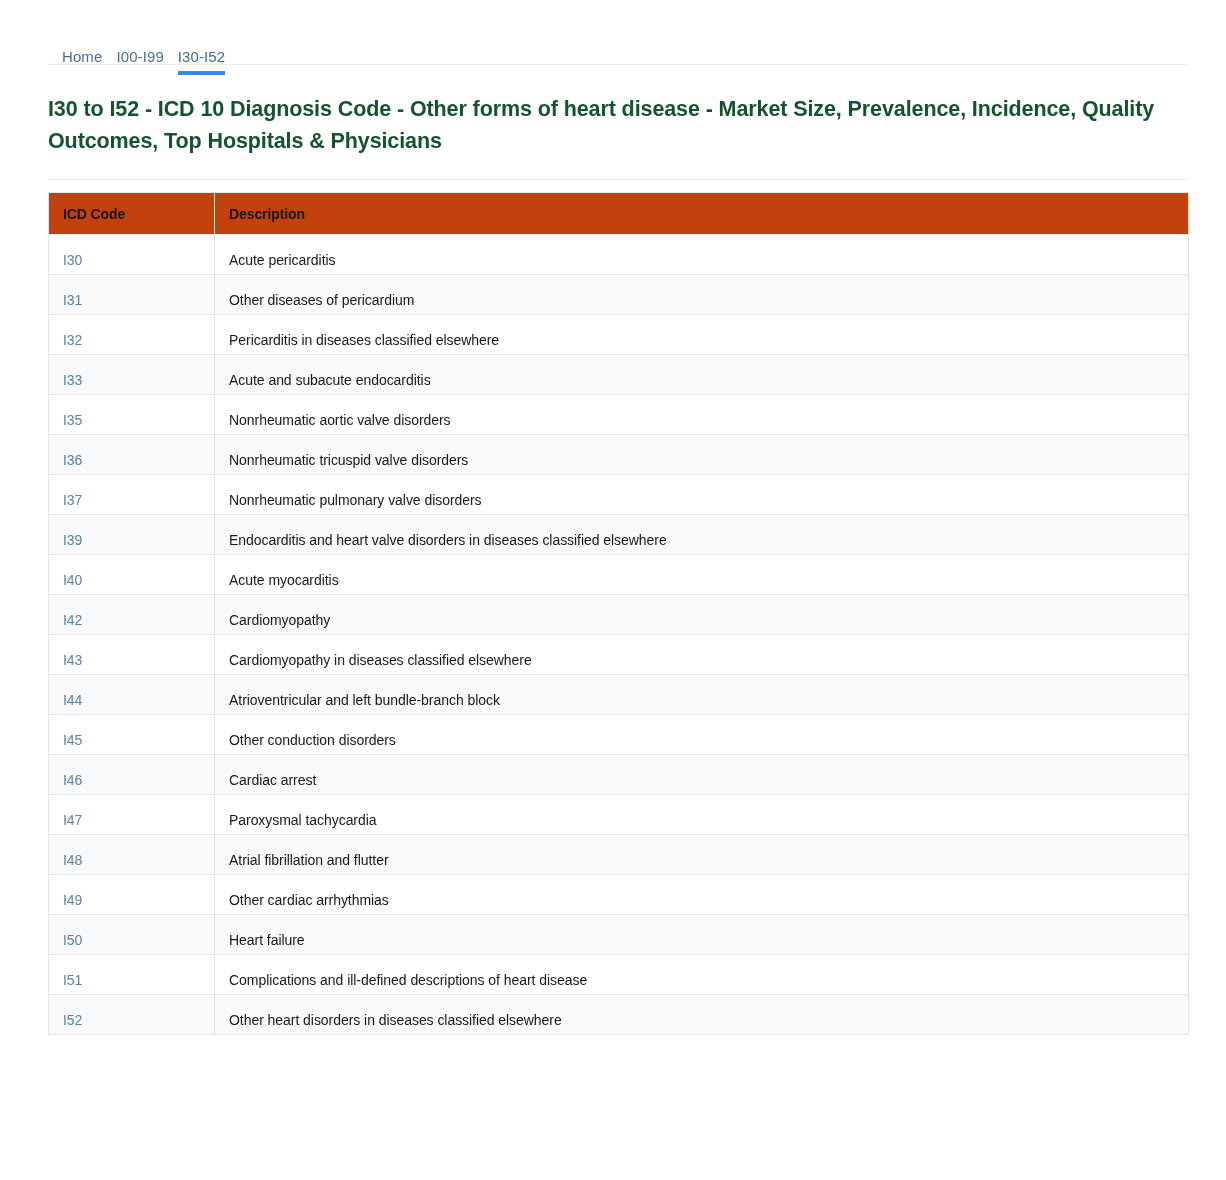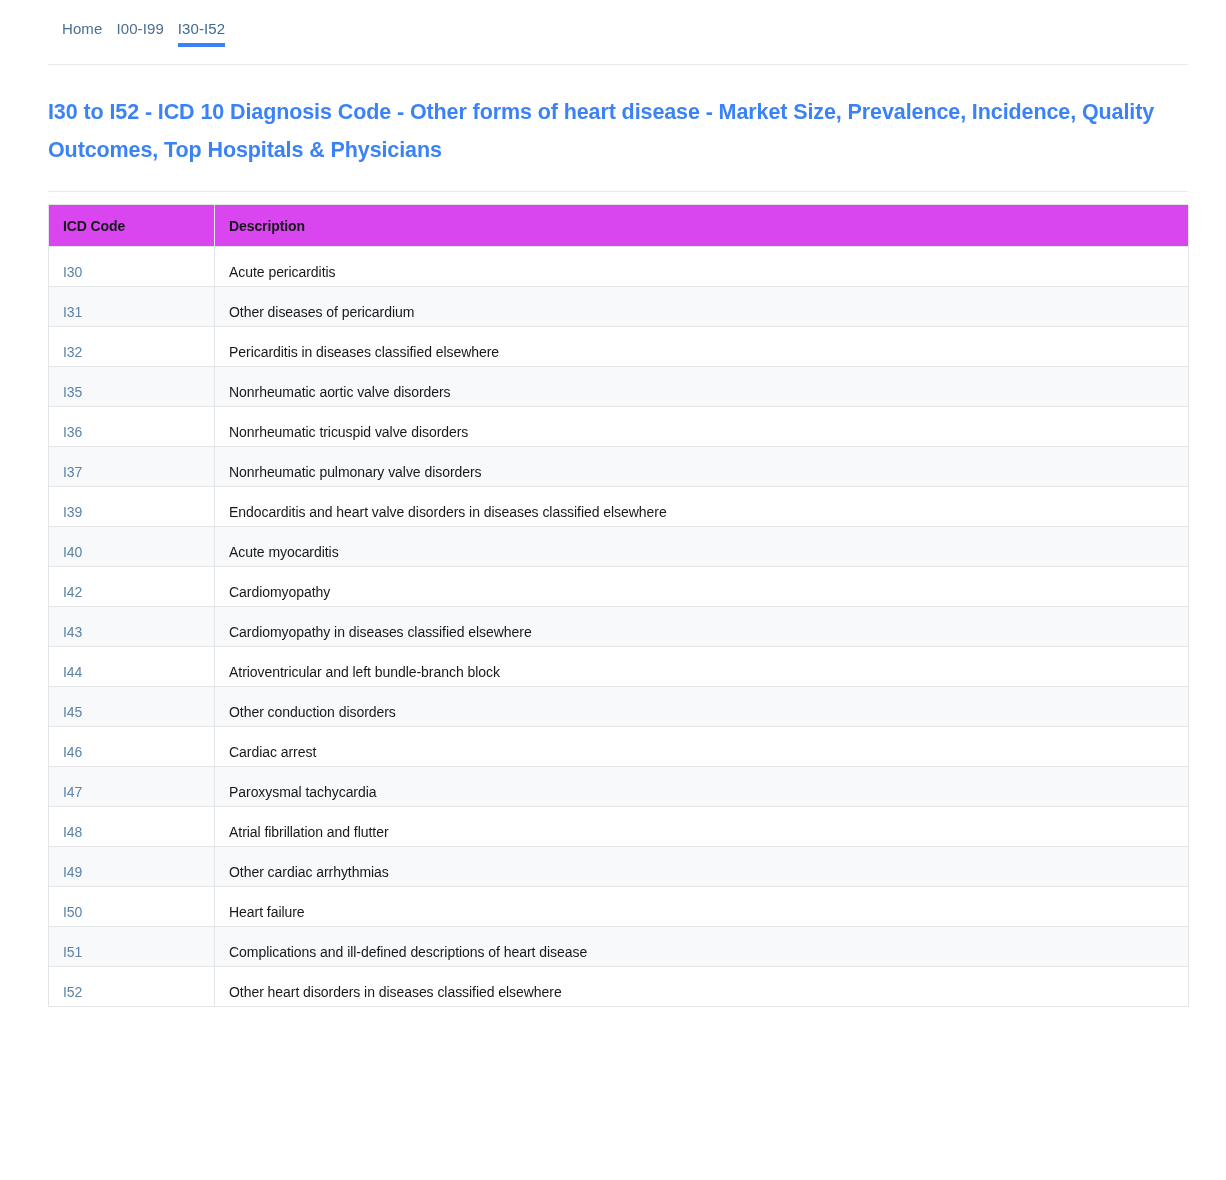--- a/index.html
+++ b/index.html
@@ -34,20 +34,21 @@
     font-size: 15px;
     line-height: 22px;
     height: 26px;
   }
   .crumb {
     color: #4a6f92;
     text-decoration: none;
     letter-spacing: 0.1px;
     cursor: pointer;
     padding-bottom: 3px;
+    margin-top: 28px;
   }
   .crumb.active {
     color: #3f6a90;
     border-bottom: 4px solid #3b82f6;
   }
 
   
   .rule {
     height: 1px;
     background: #e9eaec;
@@ -58,43 +59,43 @@
     margin-top: 22px;
   }
 
   
   .title-wrap {
     padding: 28px 40px 0 48px;
   }
   h1.page-title {
     margin: 0;
     font-size: 21.5px;
-    line-height: 38px;
+    line-height: 32px;
     font-weight: bold;
-    color: #3b82f6;
+    color: #14532d;
     letter-spacing: -0.1px;
     max-width: 1110px;
   }
 
   
   .table-wrap {
     padding: 0 38px 0 48px;
     margin-top: 12px;
   }
   table.icd-table {
     border-collapse: collapse;
     width: 1140px;
     table-layout: fixed;
     font-size: 14px;
   }
   table.icd-table col.col-code { width: 166px; }
   table.icd-table col.col-desc { width: 974px; }
 
   table.icd-table thead th {
-    background: #d946ef;
+    background: #c2410c;
     text-align: left;
     font-weight: bold;
     font-size: 14px;
     color: #16181a;
     padding: 12px 0 12px 14px;
     height: 42px;
     border: 1px solid #e3e5e7;
     vertical-align: middle;
     letter-spacing: -0.1px;
   }
@@ -163,20 +164,24 @@
           </tr>
           <tr>
             <td class="code-cell"><a class="code-link">I31</a></td>
             <td class="desc-cell">Other diseases of pericardium</td>
           </tr>
           <tr>
             <td class="code-cell"><a class="code-link">I32</a></td>
             <td class="desc-cell">Pericarditis in diseases classified elsewhere</td>
           </tr>
           <tr>
+            <td class="code-cell"><a class="code-link">I33</a></td>
+            <td class="desc-cell">Acute and subacute endocarditis</td>
+          </tr>
+          <tr>
             <td class="code-cell"><a class="code-link">I35</a></td>
             <td class="desc-cell">Nonrheumatic aortic valve disorders</td>
           </tr>
           <tr>
             <td class="code-cell"><a class="code-link">I36</a></td>
             <td class="desc-cell">Nonrheumatic tricuspid valve disorders</td>
           </tr>
           <tr>
             <td class="code-cell"><a class="code-link">I37</a></td>
             <td class="desc-cell">Nonrheumatic pulmonary valve disorders</td>

